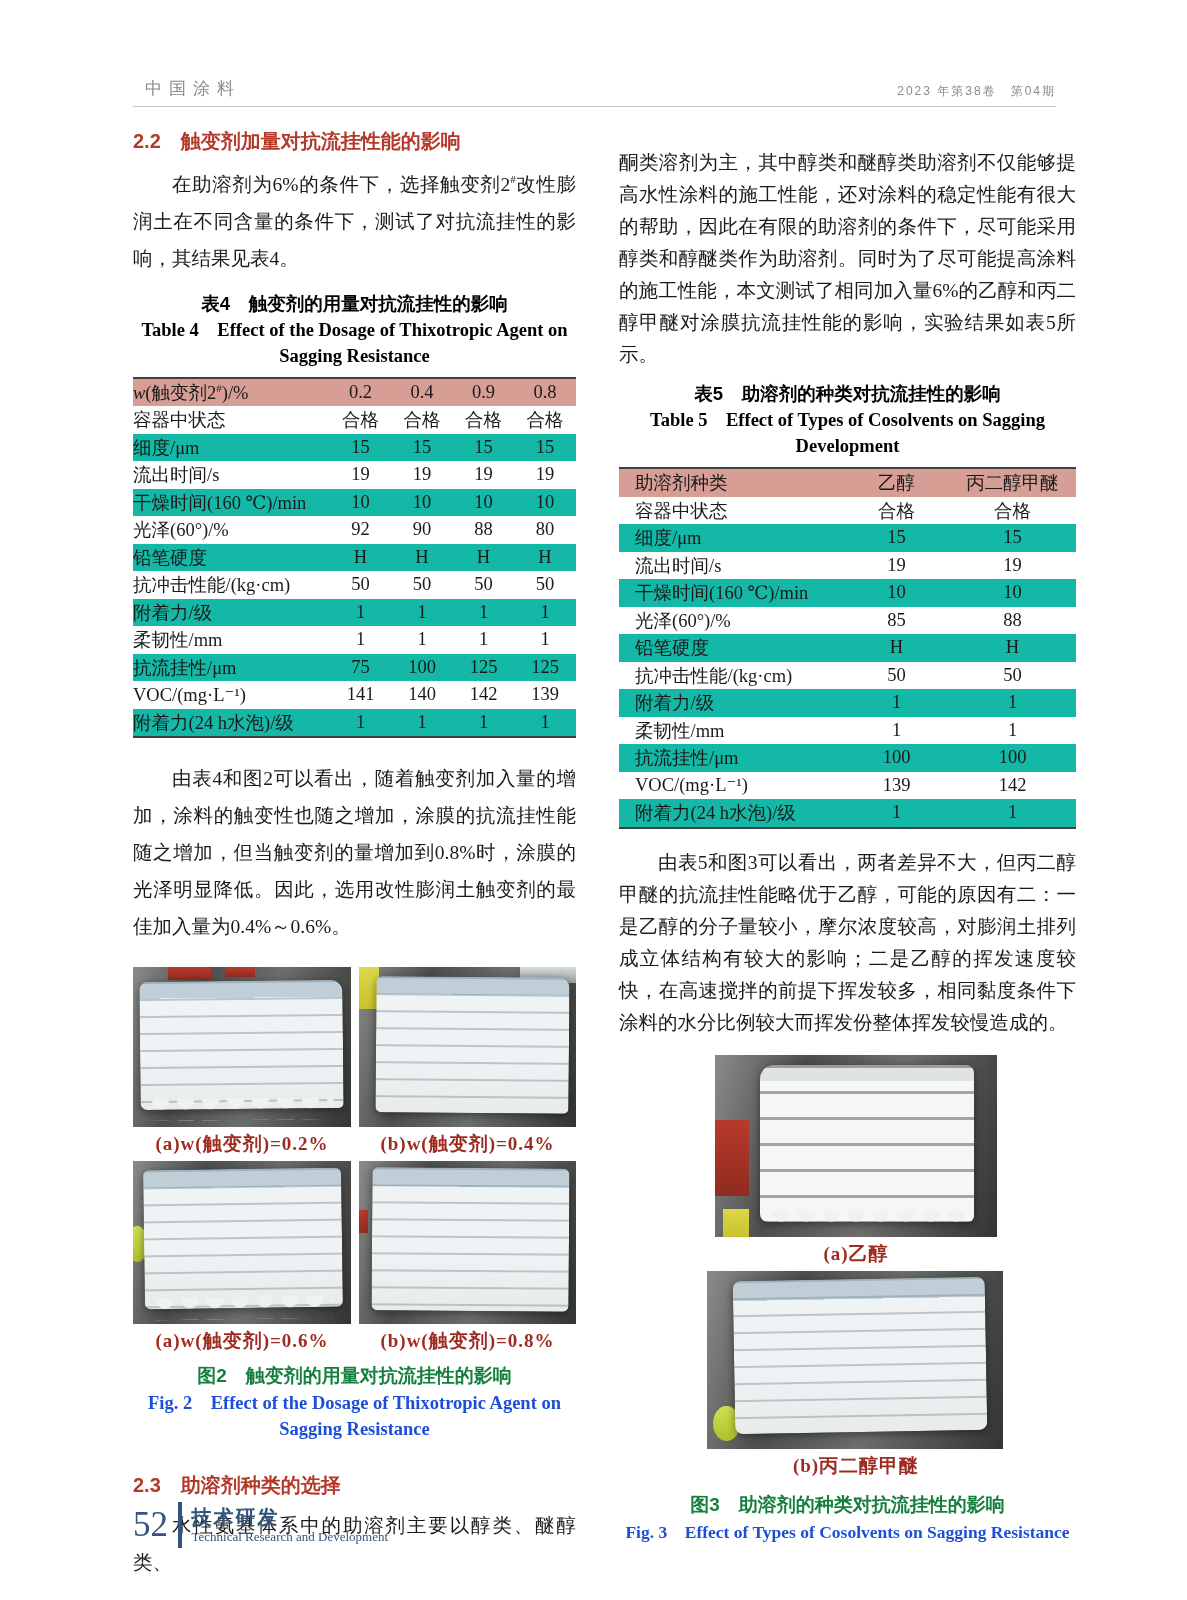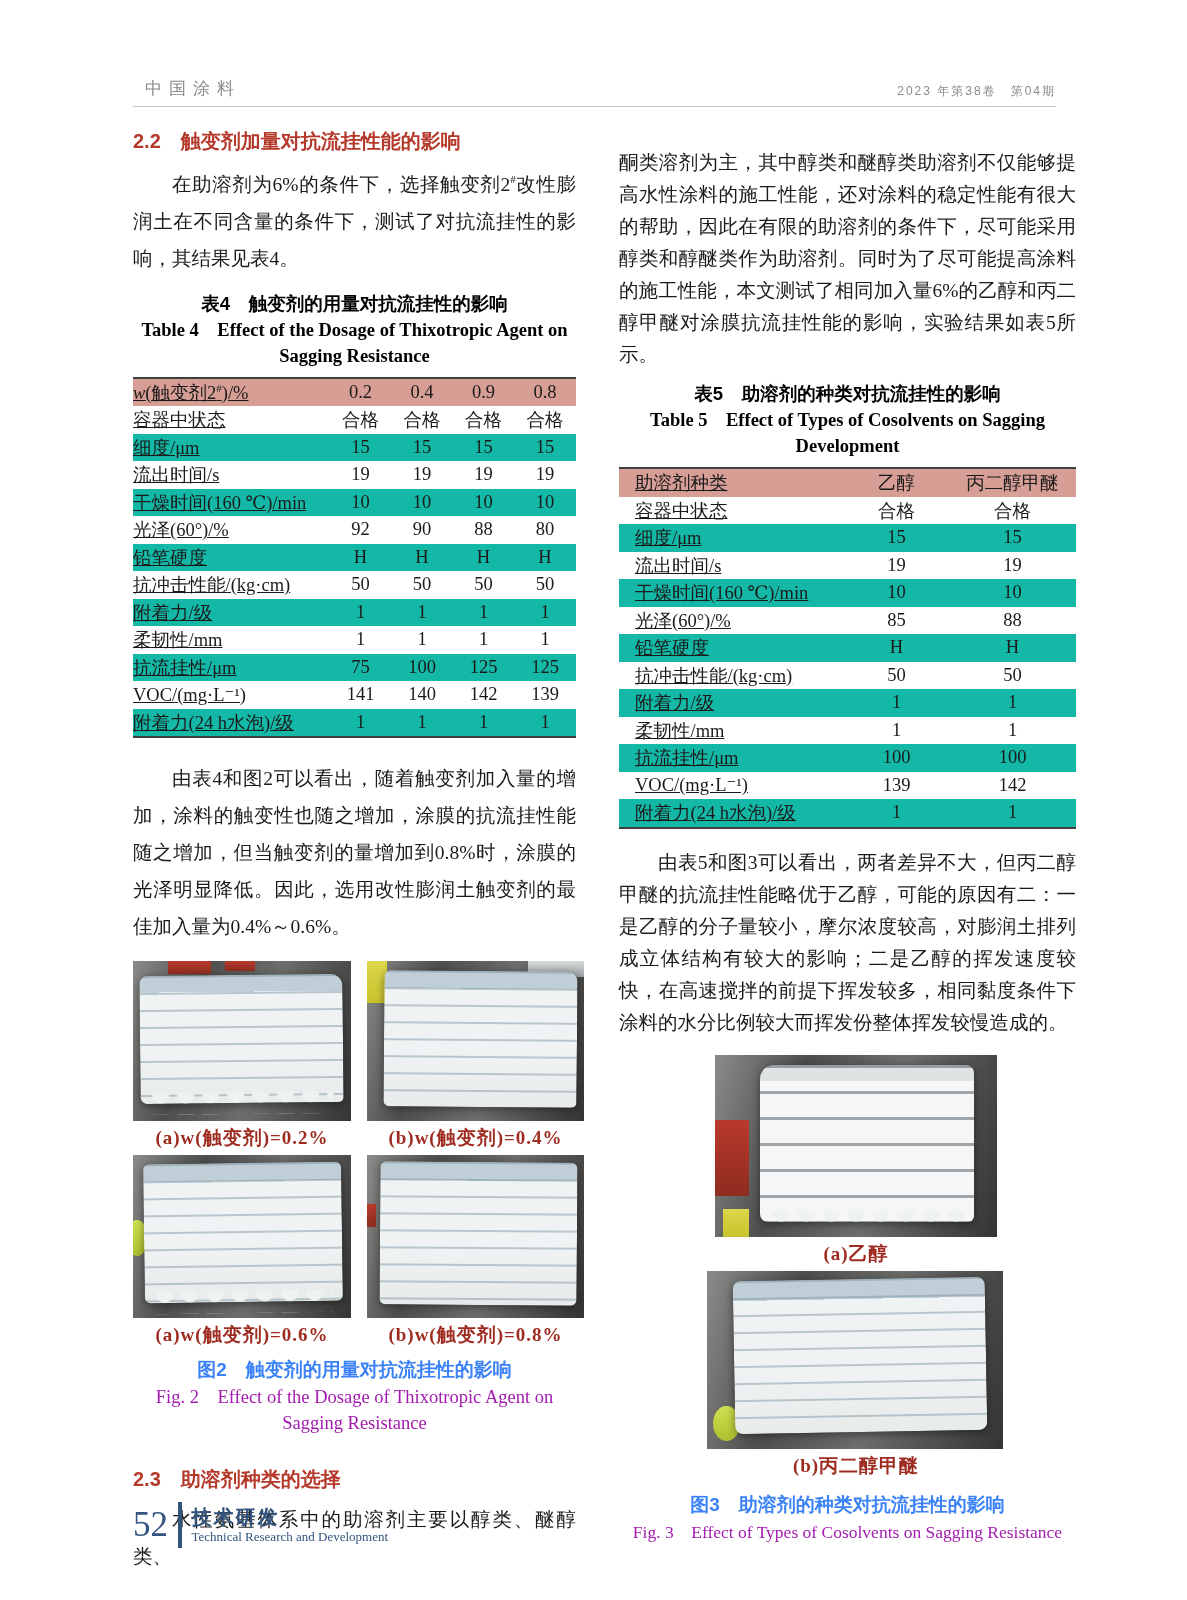--- a/index.html
+++ b/index.html
@@ -27,21 +27,21 @@
 
   
   .tcap{ text-align:center;margin-top:14px;}
   .tcap .zh{font-family:"Liberation Sans","DejaVu Sans",sans-serif;font-weight:bold;font-size:18.5px;line-height:26px;color:#000;}
   .tcap .en{font-weight:bold;font-size:18.5px;line-height:26px;color:#000;}
 
   
   table.dt{border-collapse:collapse;table-layout:fixed;width:100%;margin-top:8px;
            border-top:2px solid #3f3f3f;border-bottom:2px solid #3f3f3f;}
   table.dt td{height:27.5px;font-size:18.5px;padding:0;}
-  td.lbl{text-align:left;padding-left:8px;text-decoration:underline;}
+  td.lbl{text-align:left;padding-left:8px;}
   td.val{text-align:center;}
   tr.dark{background:#d79e96;}
   tr.lite{background:#14b8a6;}
   .wit{font-style:italic;font-family:"Liberation Serif",serif;}
 
   
   .photo{position:relative;overflow:hidden;
          background:linear-gradient(105deg,#8b8b89 0%,#4e4e4c 28%,#6d6d6b 58%,#343432 100%);}
   .panel{position:absolute;inset:7% 5% 10% 6%;
          background:
@@ -59,26 +59,26 @@
   .p3a .panel{inset:6% 8% 8% 16%;border-radius:14px 8px 6px 8px;
          background:
            repeating-linear-gradient(180deg, rgba(90,100,110,.55) 0 3px, rgba(0,0,0,0) 3px 26px),
            linear-gradient(180deg,#dfe3e4 0 10%,#f5f6f5 10% 100%);}
   .p3b .panel{inset:5% 6% 9% 9%;border-radius:8px;transform:rotate(-1deg);}
   .a-red{background:linear-gradient(#b93a2c,#8f2c20);}
   .a-yel{background:linear-gradient(#ddd84a,#c9c22e);}
   .a-grn{background:linear-gradient(#cfe052,#aebf2e);border-radius:50%;}
   .a-gry{background:linear-gradient(#d8dcdd,#9aa0a2);}
 
-  .fig2-grid{display:grid;grid-template-columns:218px 217px;column-gap:16px;margin-top:16px;}
+  .fig2-grid{display:grid;grid-template-columns:218px 217px;column-gap:8px;margin-top:22px;}
   .fig2-grid .photo{height:160px;}
   .fcap{color:#9e2b20;font-weight:600;font-size:19px;text-align:center;line-height:34px;letter-spacing:1px;}
   .figtitle{text-align:center;margin-top:4px;}
-  .figtitle .zh{font-family:"Liberation Sans","DejaVu Sans",sans-serif;font-weight:bold;font-size:19px;line-height:28px;color:#3b82f6;}
-  .figtitle .en{font-weight:normal;font-size:18.5px;line-height:26px;color:#a21caf;}
+  .figtitle .zh{font-family:"Liberation Sans","DejaVu Sans",sans-serif;font-weight:bold;font-size:19px;line-height:28px;color:#15803d;}
+  .figtitle .en{font-weight:bold;font-size:18.5px;line-height:26px;color:#1d4ed8;}
   .fig3-en{font-size:17.5px !important;}
 
   .f3wrap{margin-left:96px;width:282px;}
   .f3wrap .photo{width:282px;}
 
   
   .ftr{position:absolute;left:133px;top:1502px;display:flex;align-items:center;color:#33547e;}
   .ftr .no{font-size:35px;margin-right:10px;}
   .ftr .bar{width:3.5px;height:46px;background:#33547e;margin-right:10px;}
   .ftr .zh{font-family:"Liberation Sans","DejaVu Sans",sans-serif;font-weight:bold;font-size:20px;letter-spacing:2px;line-height:24px;}

